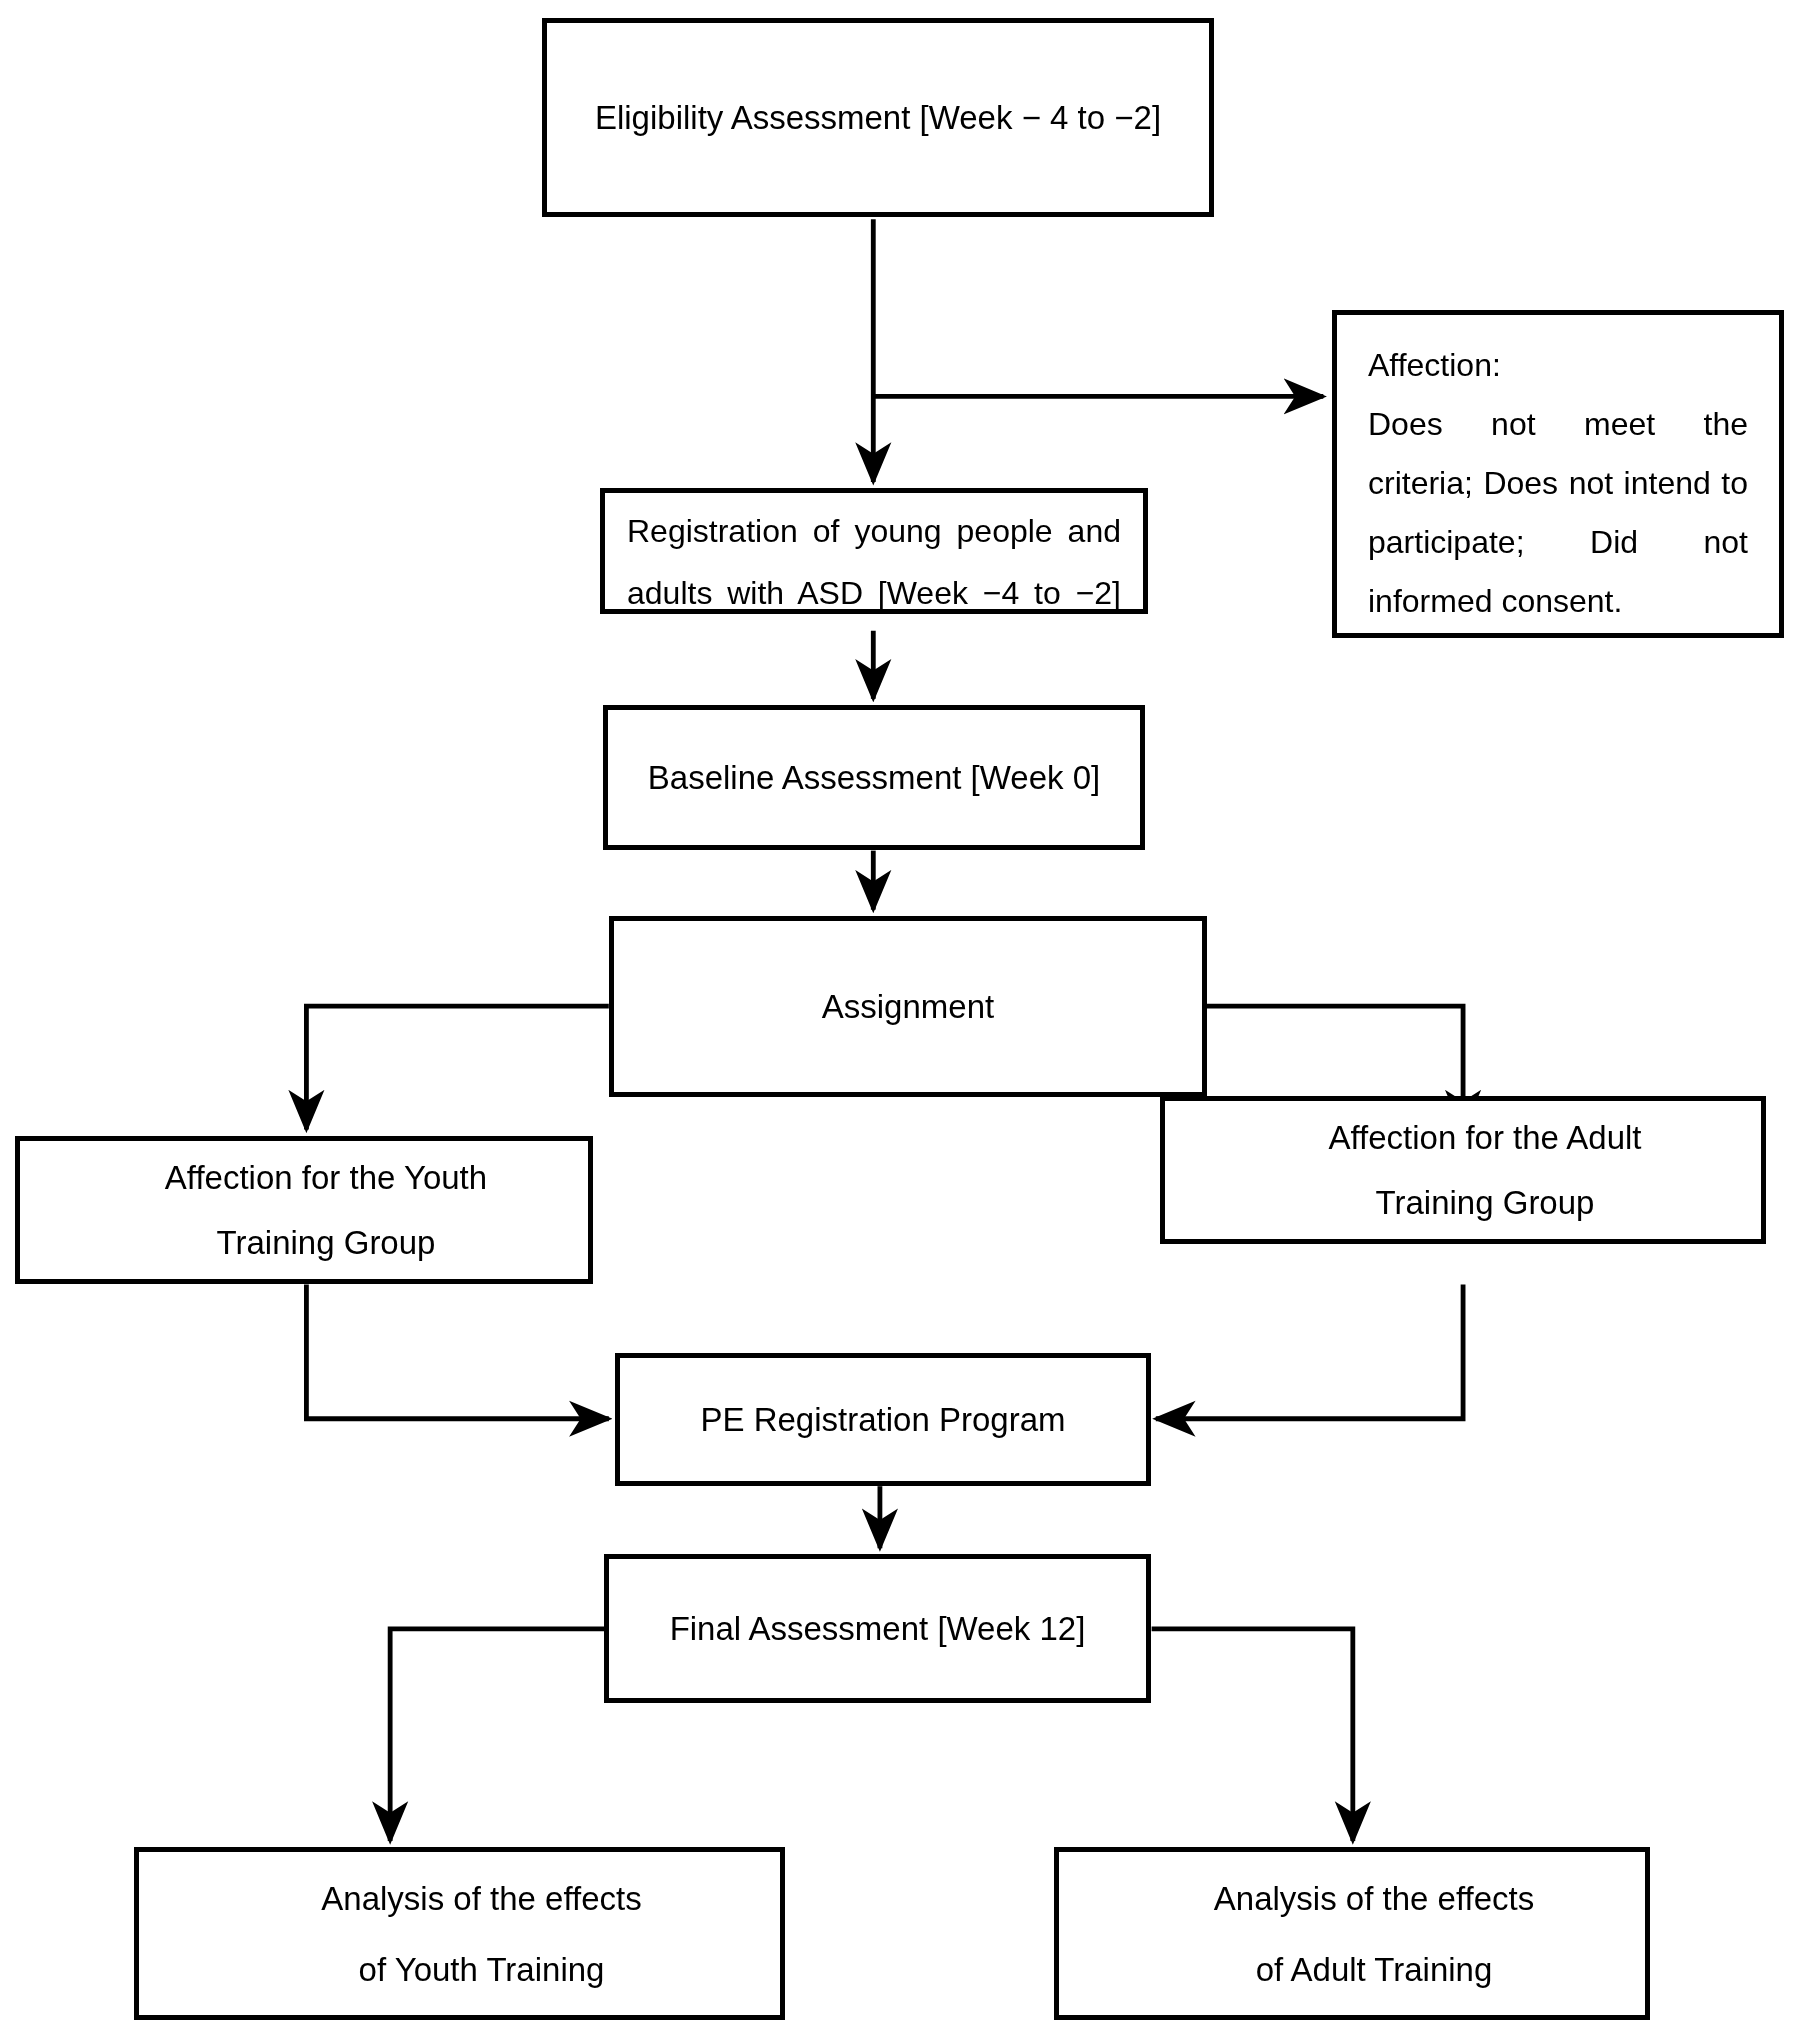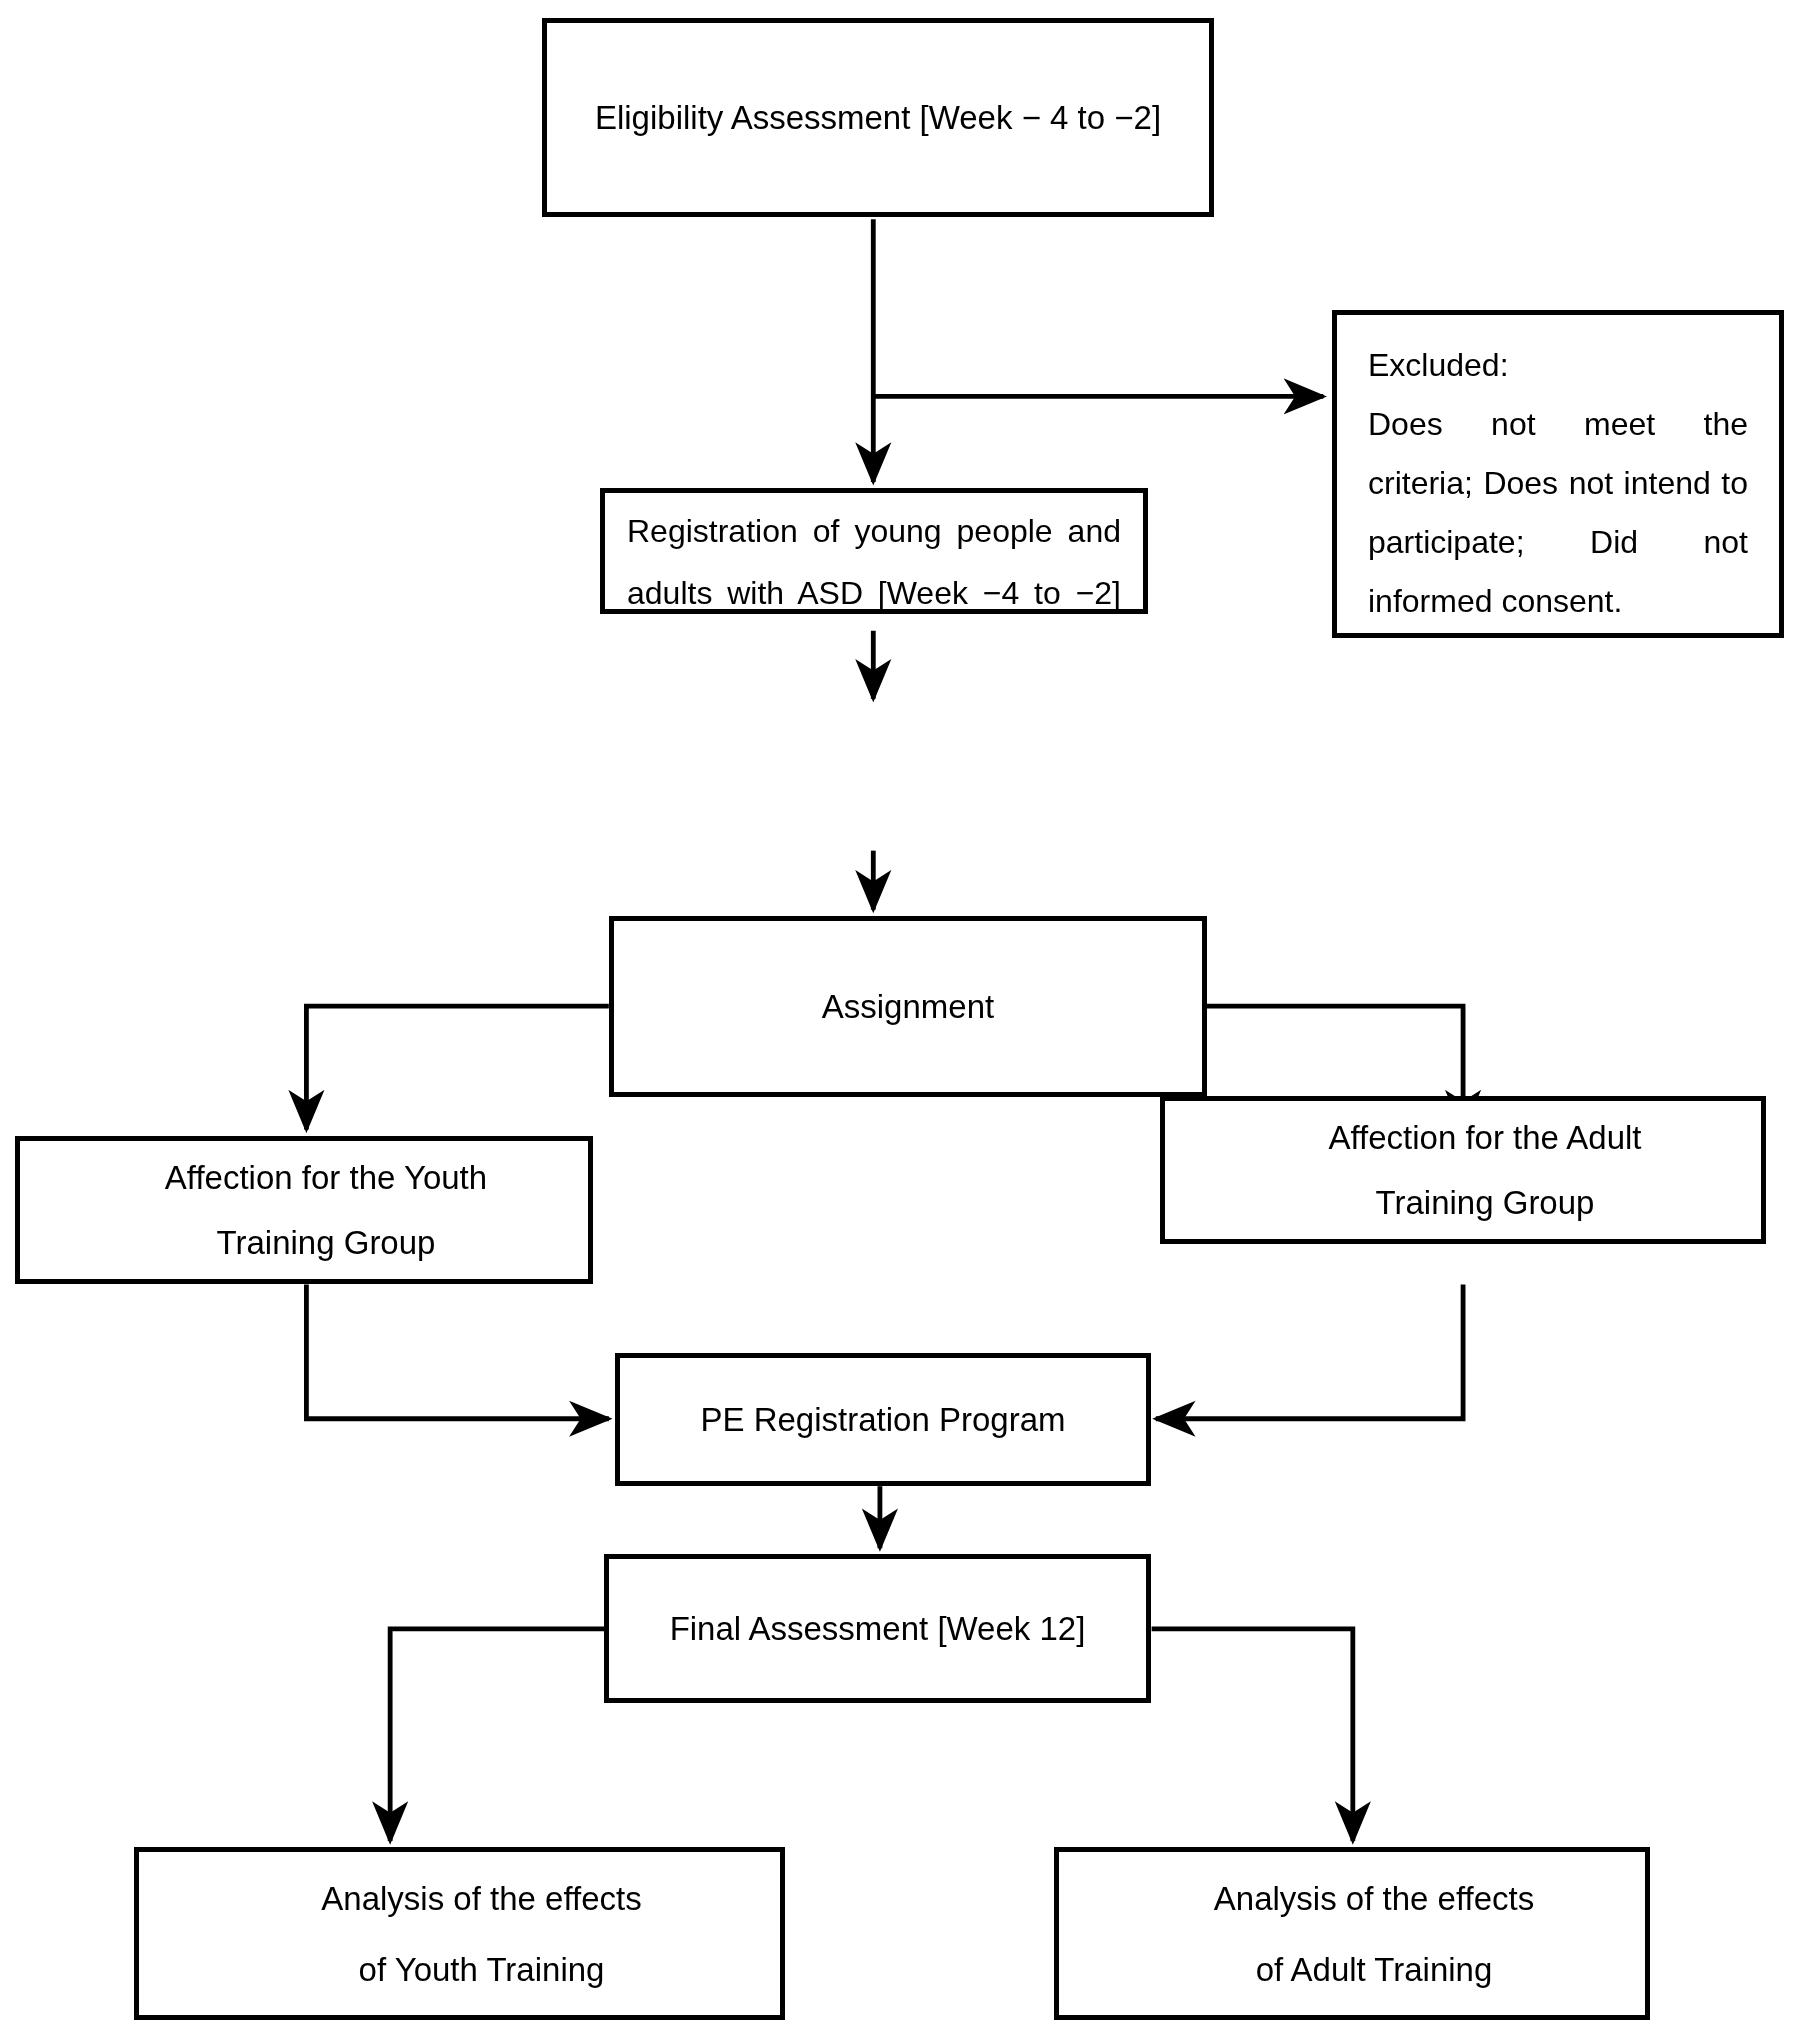--- a/index.html
+++ b/index.html
@@ -106,32 +106,35 @@
       <polyline points="1003,2704 647,2704 647,3056" marker-end="url(#arr)"></polyline>
       <polyline points="1911,2704 2245,2704 2245,3056" marker-end="url(#arr)"></polyline>
     </g>
   </svg>
 
   <div class="node center-one" style="left:542px; top:18px; width:672px; height:199px;">
     <span>Eligibility Assessment [Week − 4 to −2]</span>
   </div>
 
   <div class="node" id="node-excluded" style="left:1332px; top:310px; width:452px; height:328px;">
-    <div class="xline">Excluded:</div>
+    <div class="xline">Affection:</div>
     <div class="xline jl">Does not meet the inclusion</div>
     <div class="xline jl">criteria; Does not intend to</div>
     <div class="xline jl">participate; Did not provide</div>
     <div class="xline">informed consent.</div>
   </div>
 
   <div class="node" id="node-registration" style="left:600px; top:488px; width:548px; height:126px;">
     <div class="rline jl">Registration of young people and</div>
     <div class="rline jl">adults with ASD [Week −4 to −2]</div>
   </div>
 
+  <div class="node center-one" style="left:603px; top:705px; width:542px; height:145px;">
+    <span>Baseline Assessment [Week 0]</span>
+  </div>
 
   <div class="node center-one" style="left:609px; top:916px; width:598px; height:181px;">
     <span>Assignment</span>
   </div>
 
   <div class="node center-two" style="left:15px; top:1136px; width:578px; height:148px;">
     <span class="ln">Affection for the Youth</span>
     <span class="ln">Training Group</span>
   </div>
 

